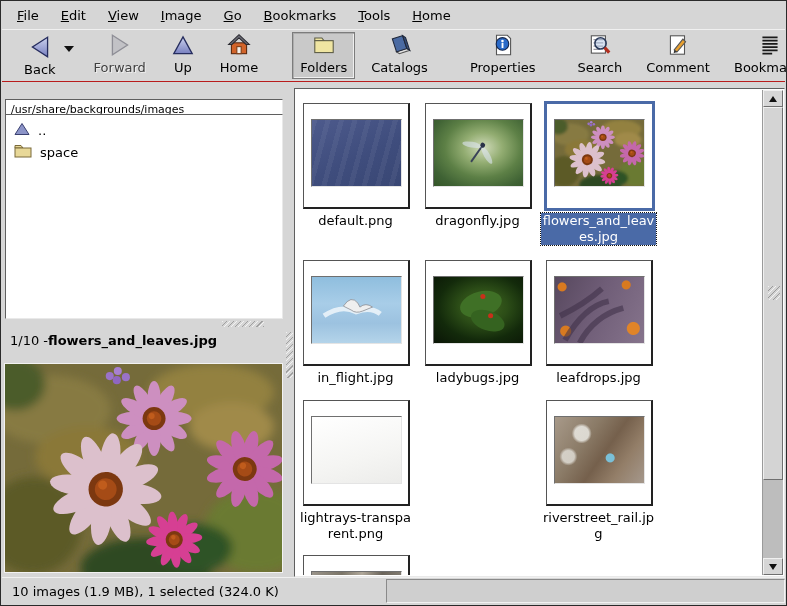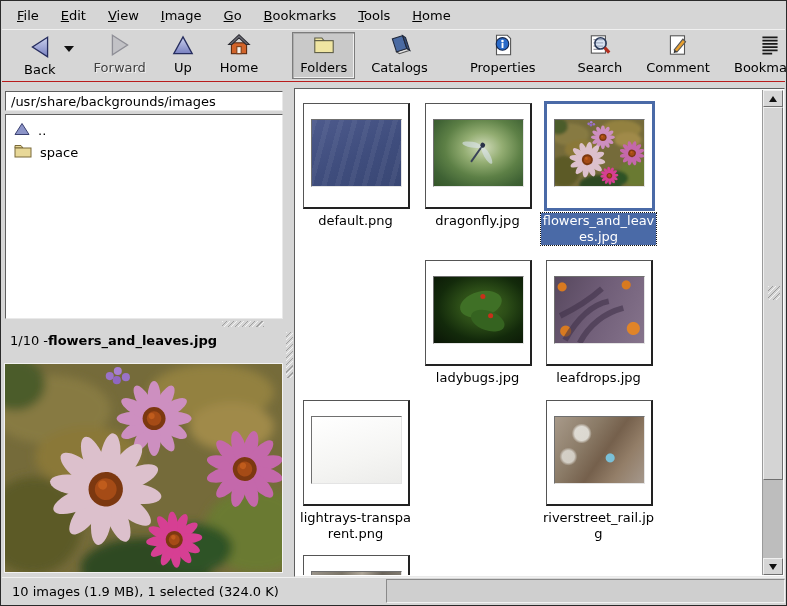--- a/index.html
+++ b/index.html
@@ -22,21 +22,21 @@
   .tbtn.disabled .lbl { color:#404040; text-shadow:1px 1px 0 #f0f0f0; }
   .tsep { width:1px; background:#9c9c9c; margin:8px 5px; box-shadow:1px 0 0 #efefef; }
   .backwrap { display:flex; align-items:center; }
   .ddarrow { width:0; height:0; border-left:5px solid rgba(0,0,0,0); border-right:5px solid rgba(0,0,0,0); border-top:6px solid #111; margin:0 4px 14px 0; }
 
   
   .main { position:absolute; left:1px; top:86px; right:1px; bottom:28px; background:#d6d6d6; }
 
   
   .leftpane { position:absolute; left:0; top:0; width:283px; bottom:0; }
-  .pathentry { position:absolute; left:3px; top:4px; width:278px; height:20px; background:#fff; border:1px solid; border-color:#5f5f5f #e9e9e9 #e9e9e9 #5f5f5f; font-family:"DejaVu Sans","Liberation Sans",sans-serif; font-size:13px; padding:0 5px; }
+  .pathentry { position:absolute; left:3px; top:12px; width:278px; height:20px; background:#fff; border:1px solid; border-color:#5f5f5f #e9e9e9 #e9e9e9 #5f5f5f; font-family:"DejaVu Sans","Liberation Sans",sans-serif; font-size:11px; padding:0 5px; }
   .folderlist { position:absolute; left:3px; top:27px; width:278px; height:205px; background:#fff; border:1px solid; border-color:#5f5f5f #e9e9e9 #e9e9e9 #5f5f5f; padding:4px 2px; overflow:hidden; }
   .frow { display:flex; align-items:center; height:22px; padding-left:6px; }
   .frow svg { margin-right:8px; }
   .hsplit { position:absolute; left:0; top:233px; width:283px; height:8px; }
   .hsplit .grip { position:absolute; left:220px; top:1px; width:42px; height:6px; background:repeating-linear-gradient(135deg,#f2f2f2 0 1px,rgba(0,0,0,0) 1px 3px,#a0a0a0 3px 4px,rgba(0,0,0,0) 4px 5px); }
   .sel-status { position:absolute; left:0; top:241px; width:283px; height:24px; display:flex; align-items:center; padding-left:8px; }
   .sel-status b { font-weight:bold; }
   .preview { position:absolute; left:2px; top:276px; width:279px; height:210px; border:1px solid #f2f2f2; background:#6f6636; }
   .preview svg { display:block; width:100%; height:100%; }
 
@@ -359,20 +359,31 @@
           <div class="card">
               <div class="ph">
             <svg viewBox="0 0 275 206" preserveAspectRatio="none">
                   <use href="#scene"></use>
                 </svg>
           </div>
             </div>
           <div class="clabel">flowers_and_leaves.jpg</div>
         </div>
 
+        <div class="cell" style="left:7px; top:170px">
+          <div class="card">
+              <div class="ph ph-inflight">
+            <svg viewBox="0 0 91 68">
+              <path d="M12 40 Q30 28 45 36 Q60 30 70 38" stroke="rgba(255,255,255,.7)" stroke-width="5" fill="none"></path>
+              <path d="M32 30 Q40 18 47 27 L49 31 Q55 26 62 31 L52 35 Q45 38 40 34 Z" fill="#efefef" stroke="#8a8a90" stroke-width="0.8"></path>
+            </svg>
+          </div>
+            </div>
+          <div class="clabel">in_flight.jpg</div>
+        </div>
 
         <div class="cell" style="left:129px; top:170px">
           <div class="card">
               <div class="ph ph-ladybugs">
             <svg viewBox="0 0 91 68">
               <ellipse cx="48" cy="28" rx="22" ry="13" fill="#3f7026" transform="rotate(-15 48 28)"></ellipse>
               <ellipse cx="55" cy="45" rx="18" ry="10" fill="#356320" transform="rotate(20 55 45)"></ellipse>
               <circle cx="50" cy="20" r="2.6" fill="#c8301a"></circle>
               <circle cx="58" cy="40" r="2.6" fill="#c8301a"></circle>
             </svg>

